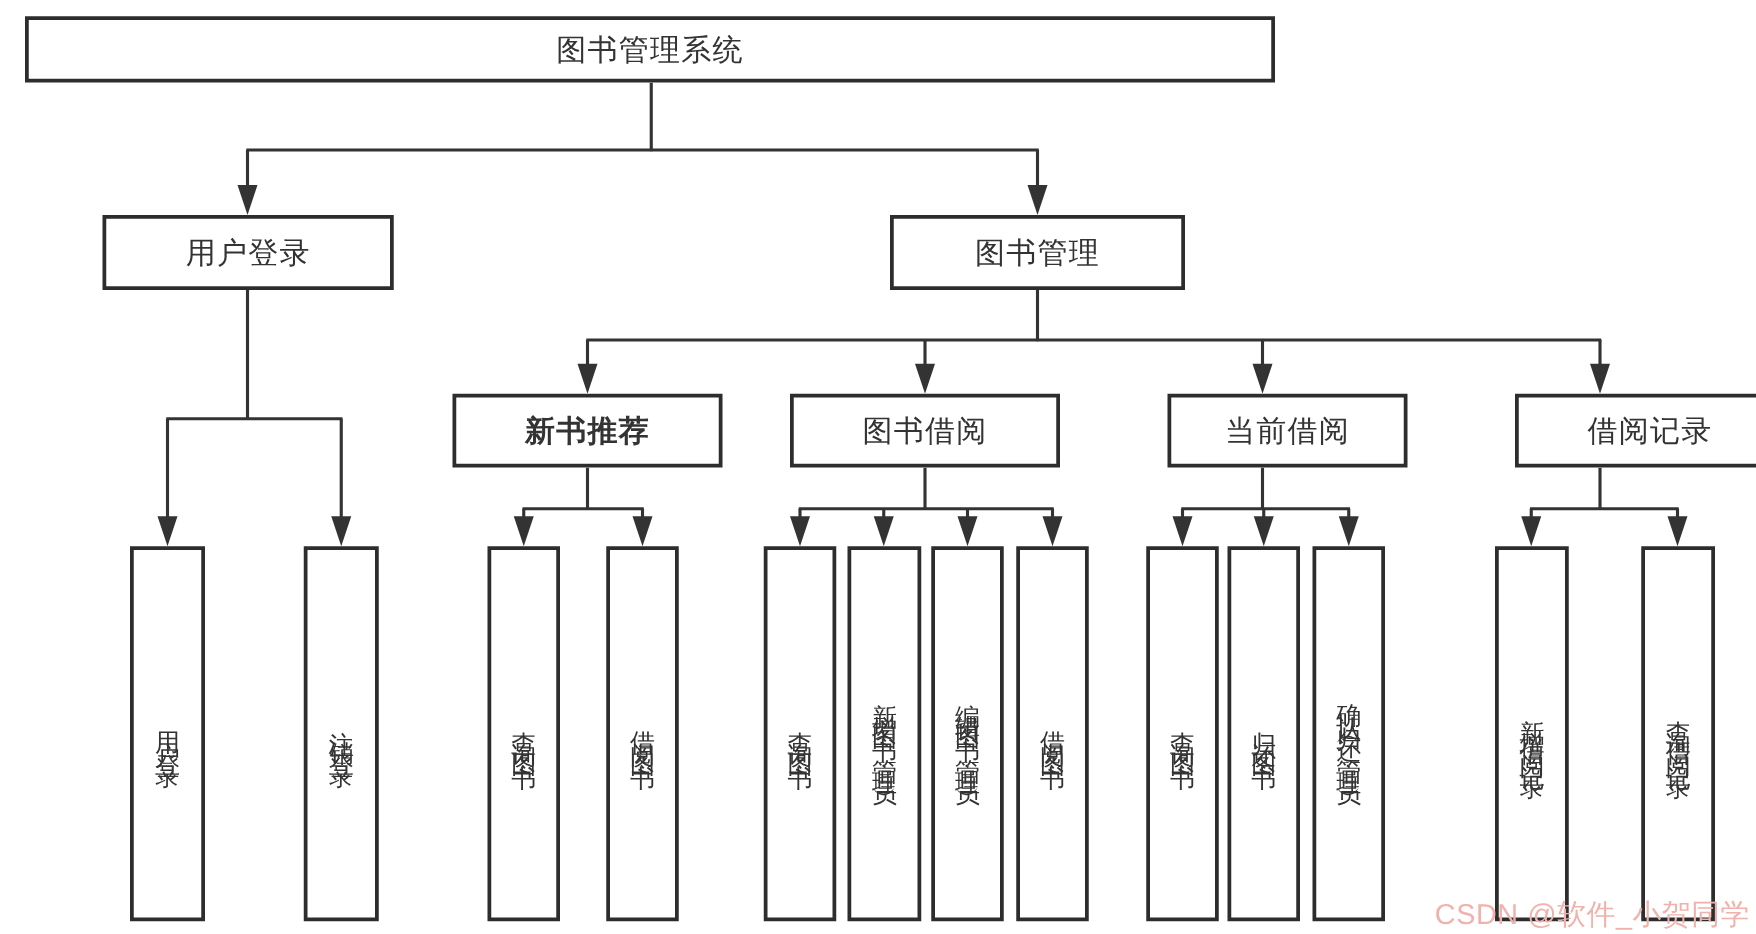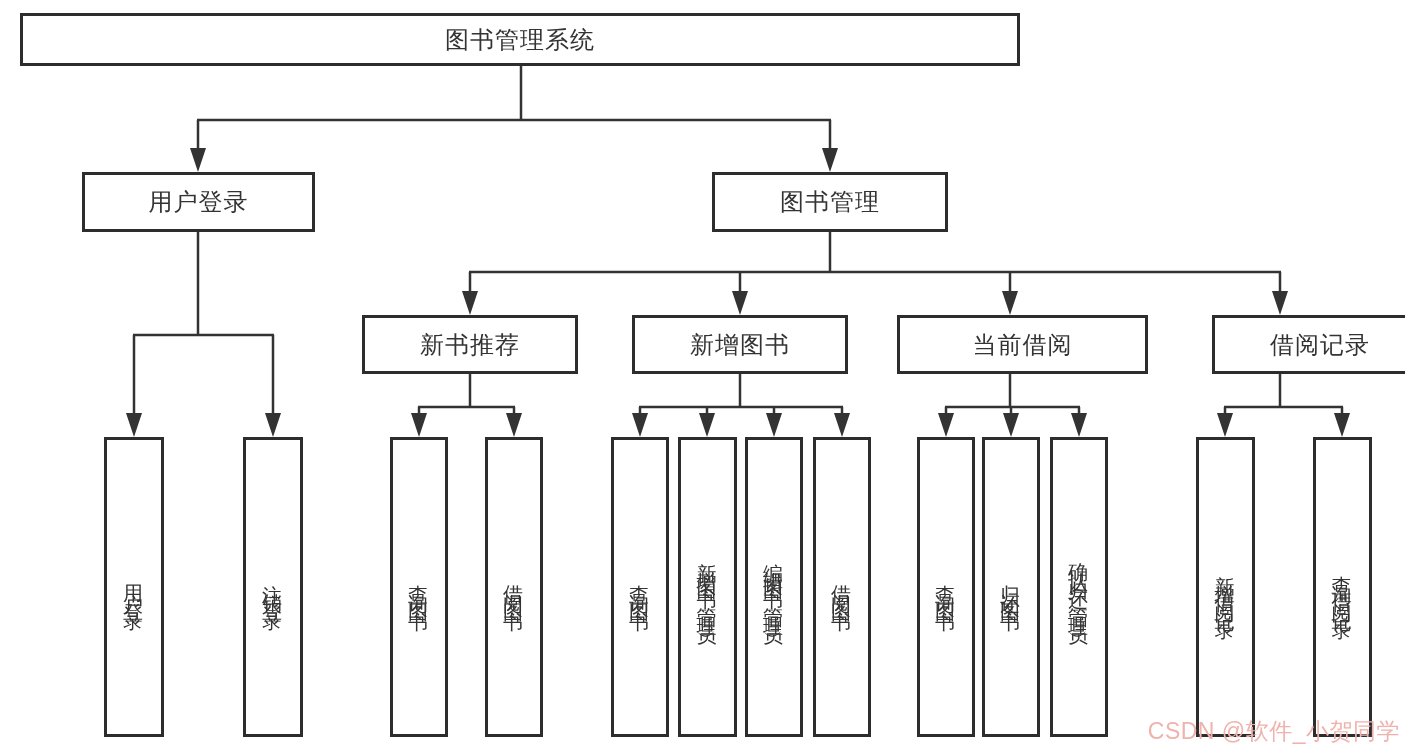--- a/index.html
+++ b/index.html
@@ -159,27 +159,27 @@
     <span>图书管理系统</span>
   </div>
 
   <div class="hbox" style="left:82px; top:172px; width:233px; height:60px;">
     <span>用户登录</span>
   </div>
   <div class="hbox" style="left:712px; top:172px; width:236px; height:60px;text-align:center;">
     <span>图书管理</span>
   </div>
 
-  <div class="hbox" style="left:362px; top:315px; width:216px; height:59px;">
+  <div class="hbox" style="left:362px; top:315px; width:216px; height:59px;font-weight:bold;">
     <span>新书推荐</span>
   </div>
   <div class="hbox" style="left:632px; top:315px; width:216px; height:59px;">
-    <span>新增图书</span>
-  </div>
-  <div class="hbox" style="left:897px; top:315px; width:251px; height:59px;">
+    <span>图书借阅</span>
+  </div>
+  <div class="hbox" style="left:934px; top:315px; width:192px; height:59px;">
     <span>当前借阅</span>
   </div>
   <div class="hbox" style="left:1212px; top:315px; width:216px; height:59px;">
     <span>借阅记录</span>
   </div>
 
   <div class="vbox" style="left:104px; width:60px;">
     <span>用户登录</span>
   </div>
   <div class="vbox" style="left:243px; width:60px;">

